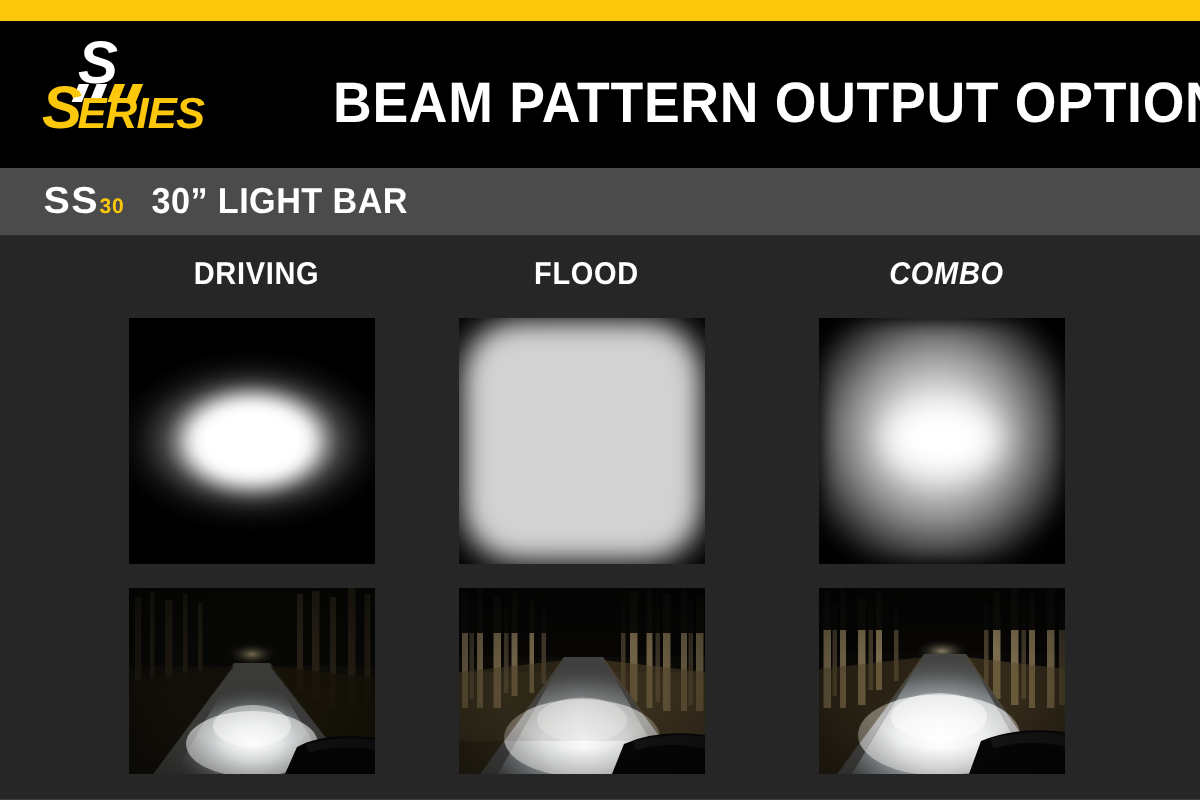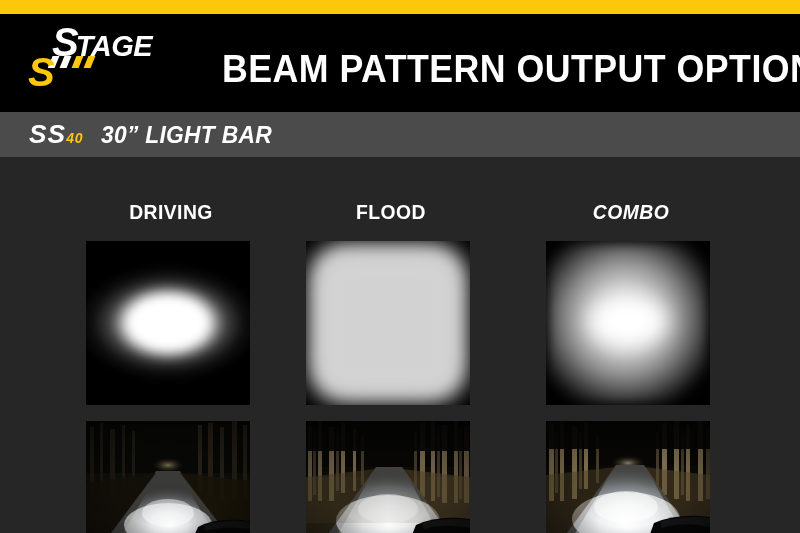--- a/index.html
+++ b/index.html
@@ -106,21 +106,20 @@
   }
 
   
   .subtitle-bar {
     position:absolute;
     left:0; top:112px;
     width:800px; height:45px;
     background:#4b4b4b;
     display:flex;
     align-items:center;
-    font-style:italic;
   }
   .ss-badge {
     margin-left:29px;
     display:flex;
     align-items:baseline;
     line-height:1;
     white-space:nowrap;
   }
   .ss-badge .ss-main {
     font-size:25px;
@@ -148,21 +147,20 @@
     transform-origin:left center;
     white-space:nowrap;
   }
 
   
   .content {
     position:absolute;
     left:0; top:157px;
     width:800px; height:294px;
     background:#262626;
-    margin-top:29px;
   }
 
   .column {
     position:absolute;
     top:0;
     width:230px;
     height:376px;
   }
   .col-0 { left:56px; }
   .col-1 { left:276px; }
@@ -290,33 +288,33 @@
 
   <div class="logo">
     <div class="logo-streaks">
       <i></i>
         <i></i>
         <i></i>
         <i></i>
     </div>
     <div class="logo-row logo-stage">
       <span class="logo-cap">S</span>
-      <span class="logo-rest">TAGE</span>
     </div>
     <div class="logo-row logo-series">
       <span class="logo-cap">S</span>
+      <span class="logo-rest">ERIES</span>
     </div>
   </div>
 
   <div class="main-title">BEAM PATTERN OUTPUT OPTIONS</div>
 
   <div class="subtitle-bar">
     <div class="ss-badge">
       <span class="ss-main">SS</span>
-      <span class="ss-num">40</span>
+      <span class="ss-num">30</span>
     </div>
     <div class="subtitle-text">30” LIGHT BAR</div>
   </div>
 
   <div class="content">
 
     <div class="column col-0">
       <div class="col-label">DRIVING</div>
 
       <div class="beam-box beam-driving">

